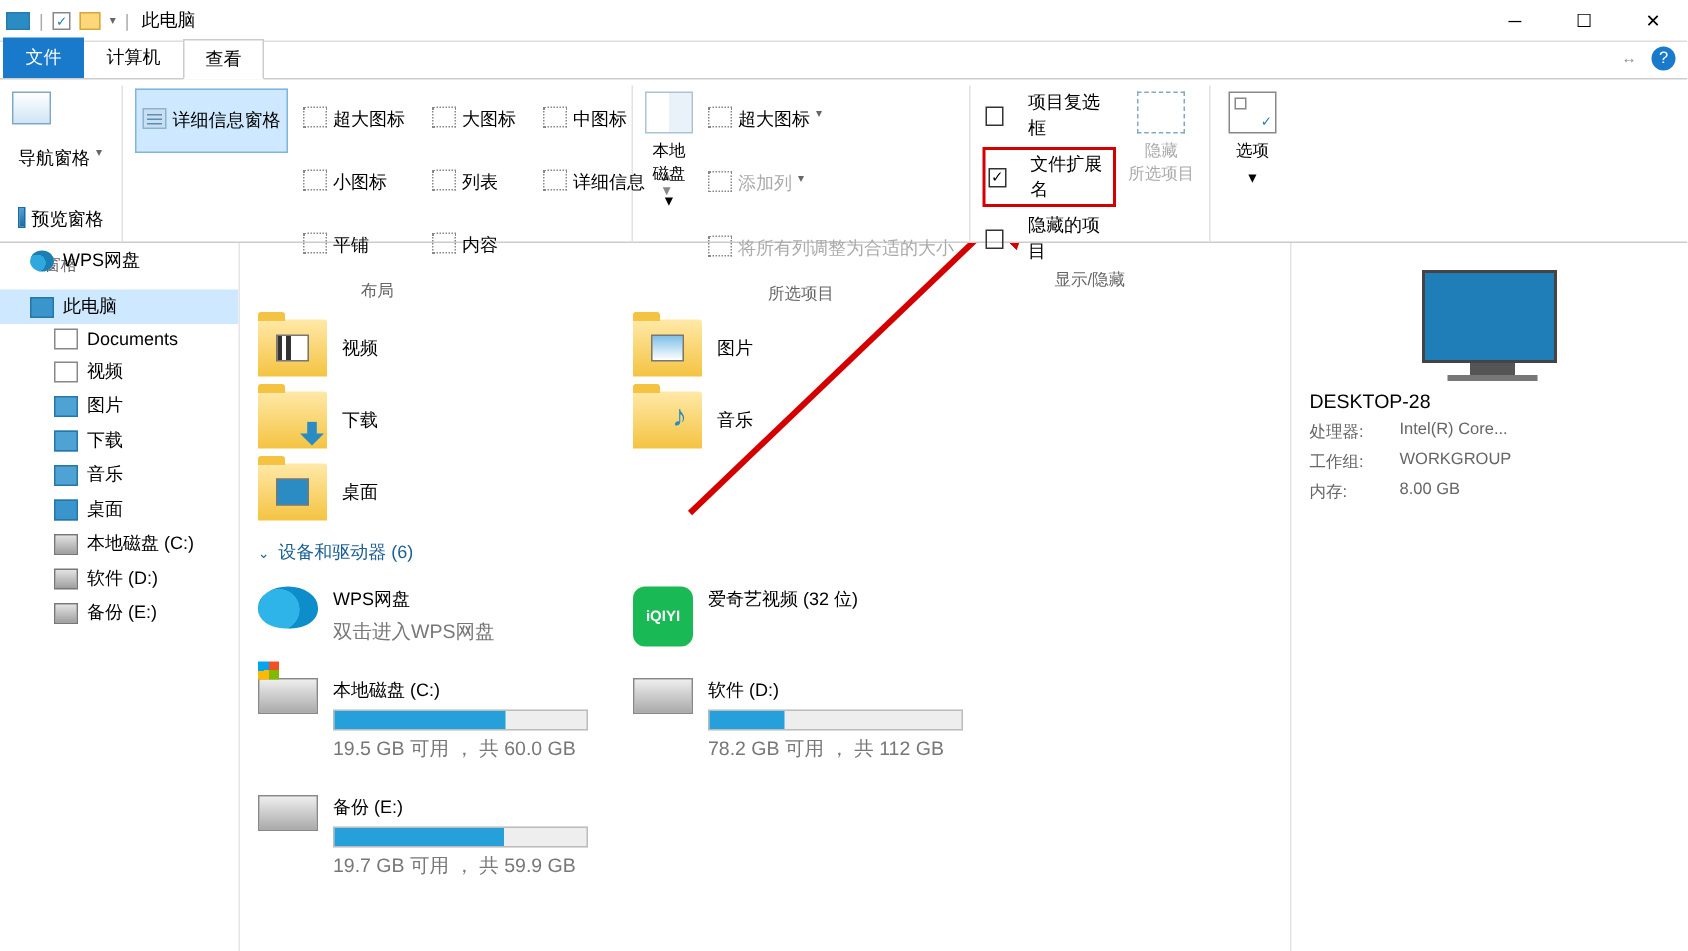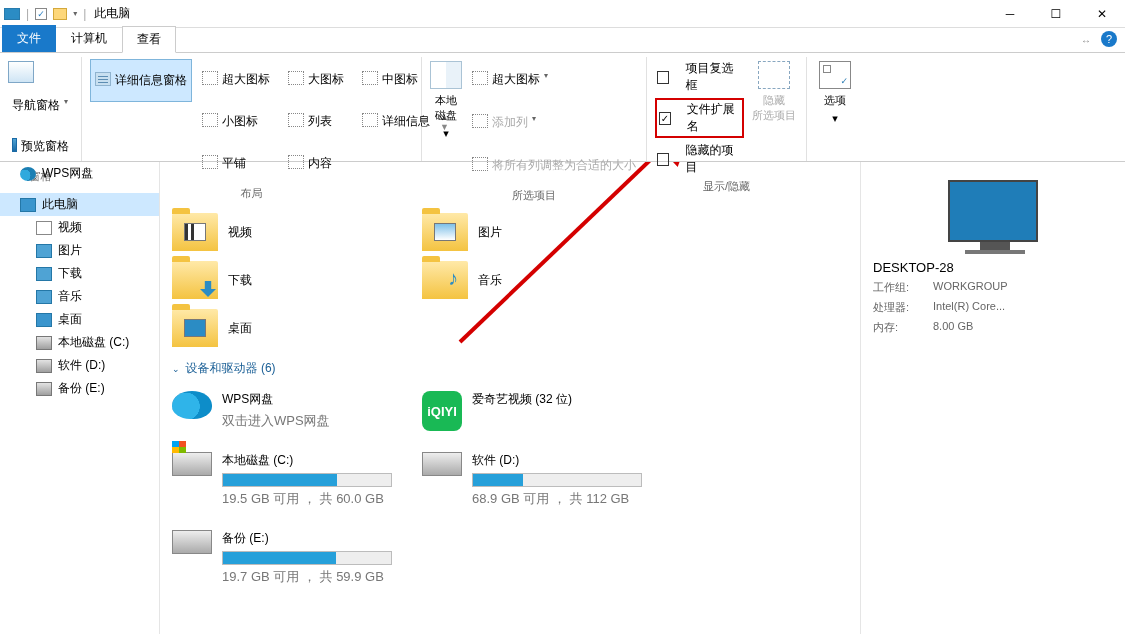--- a/index.html
+++ b/index.html
@@ -80,21 +80,21 @@
 .arrow-down { position: absolute; right: 2px; bottom: 2px; width: 16px; height: 16px; background: #2b8cc4; clip-path: polygon(30% 0, 70% 0, 70% 50%, 100% 50%, 50% 100%, 0 50%, 30% 50%); }
 .note { position: absolute; right: 6px; top: 6px; width: 14px; height: 20px; color: #2b8cc4; font-size: 20px; }
 
 .section-hdr { color: #1a5f96; font-size: 12px; padding: 8px 0 8px 4px; display: flex; align-items: center; gap: 6px; }
 .section-hdr .car { font-size: 9px; }
 
 .drives-grid { display: flex; flex-wrap: wrap; gap: 0; }
 .drive-item { width: 250px; display: flex; align-items: flex-start; gap: 10px; padding: 6px 4px 14px 4px; }
 .drive-icon { width: 46px; height: 38px; display: flex; align-items: center; justify-content: center; }
 .drive-icon.wps { background: radial-gradient(circle at 35% 55%, #2fb4e9 45%, #0d8dc9 46%); border-radius: 50% 50% 45% 45%; width: 40px; height: 28px; }
-.drive-icon.iqiyi { background: #19b955; border-radius: 8px; color: #fff; font-size: 13px; font-weight: bold; width: 40px; height: 40px; }
+.drive-icon.iqiyi { background: #19b955; border-radius: 8px; color: #fff; font-size: 10px; font-weight: bold; width: 40px; height: 40px; }
 .drive-icon.tencent { width: 40px; height: 40px; position: relative; }
 .drive-icon.tencent::before { content: ""; position: absolute; inset: 4px; border: 4px solid #2bb1e8; border-radius: 50%; border-right-color: #ffa73e; border-left-color: #19b955; }
 .drive-icon.tencent::after { content: ""; position: absolute; left: 14px; top: 12px; border-left: 12px solid #2bb1e8; border-top: 8px solid transparent; border-bottom: 8px solid transparent; }
 .drive-icon.hdd { width: 40px; height: 24px; background: linear-gradient(#eee, #aaa); border: 1px solid #888; position: relative; }
 .drive-icon.hdd.win::before { content: ""; position: absolute; left: -1px; top: -12px; width: 14px; height: 12px; background: conic-gradient(#f25022 25%, #7fba00 0 50%, #ffb900 0 75%, #00a4ef 0); }
 .drive-info { flex: 1; }
 .drive-name { font-size: 12px; margin-bottom: 4px; }
 .drive-sub { font-size: 13px; color: #777; margin-bottom: 2px; }
 .drive-bar { width: 170px; height: 14px; border: 1px solid #bcbcbc; background: #eee; position: relative; margin-bottom: 3px; }
 .drive-bar .fill { position: absolute; left: 0; top: 0; bottom: 0; background: #26a0da; }
@@ -283,20 +283,24 @@
     <div class="sb-item">
         <span class="ic ic-cloud"></span>
         <span>WPS网盘</span>
       </div>
     <div style="height:8px"></div>
     <div class="sb-item sel">
         <span class="ic ic-pc"></span>
         <span>此电脑</span>
       </div>
     <div class="sb-item" style="padding-left:36px">
+        <span class="ic ic-doc"></span>
+        <span>Documents</span>
+      </div>
+    <div class="sb-item" style="padding-left:36px">
         <span class="ic ic-vid"></span>
         <span>视频</span>
       </div>
     <div class="sb-item" style="padding-left:36px">
         <span class="ic ic-pic"></span>
         <span>图片</span>
       </div>
     <div class="sb-item" style="padding-left:36px">
         <span class="ic ic-down"></span>
         <span>下载</span>
@@ -411,21 +415,21 @@
           <div class="drive-sub">19.5 GB 可用 ， 共 60.0 GB</div>
         </div>
       </div>
       <div class="drive-item">
         <div class="drive-icon hdd"></div>
         <div class="drive-info">
           <div class="drive-name">软件 (D:)</div>
           <div class="drive-bar">
               <div class="fill" style="width:30%"></div>
             </div>
-          <div class="drive-sub">68.9 GB 可用 ， 共 112 GB</div>
+          <div class="drive-sub">78.2 GB 可用 ， 共 112 GB</div>
         </div>
       </div>
       <div class="drive-item">
         <div class="drive-icon hdd"></div>
         <div class="drive-info">
           <div class="drive-name">备份 (E:)</div>
           <div class="drive-bar">
               <div class="fill" style="width:67%"></div>
             </div>
           <div class="drive-sub">19.7 GB 可用 ， 共 59.9 GB</div>
@@ -442,25 +446,25 @@
           </defs>
         <line x1="10" y1="230" x2="240" y2="10" stroke="#d40000" stroke-width="4" marker-end="url(#ah)"></line>
       </svg>
     </div>
   </div>
 
   <div class="detailspane">
     <div class="monitor"></div>
     <div class="pc-name">DESKTOP-28</div>
     <div class="pc-spec">
+        <span class="k">处理器:</span>
+        <span class="v">Intel(R) Core...</span>
+      </div>
+    <div class="pc-spec">
         <span class="k">工作组:</span>
         <span class="v">WORKGROUP</span>
-      </div>
-    <div class="pc-spec">
-        <span class="k">处理器:</span>
-        <span class="v">Intel(R) Core...</span>
       </div>
     <div class="pc-spec">
         <span class="k">内存:</span>
         <span class="v">8.00 GB</span>
       </div>
   </div>
 </div>
 
 </body></html>

